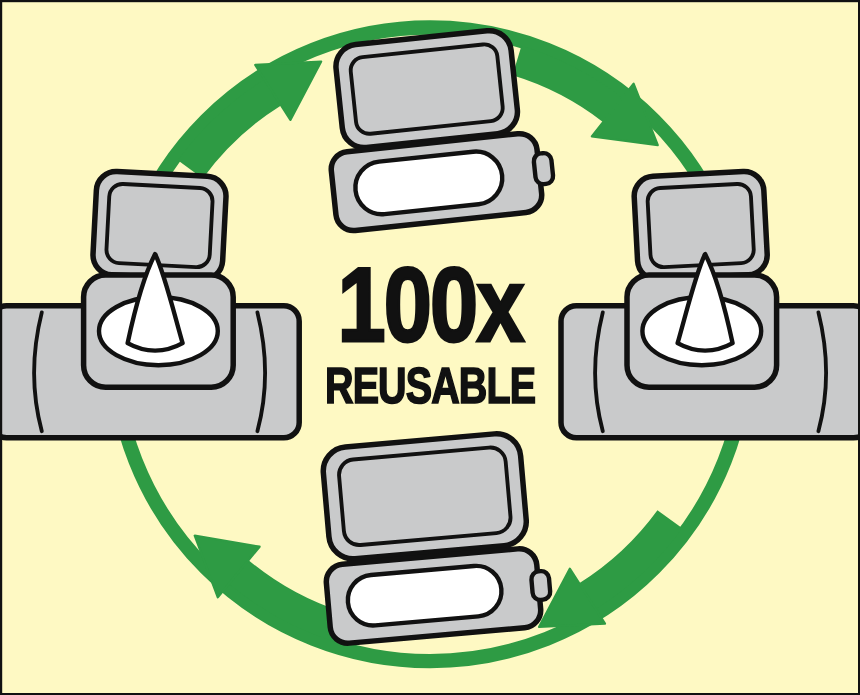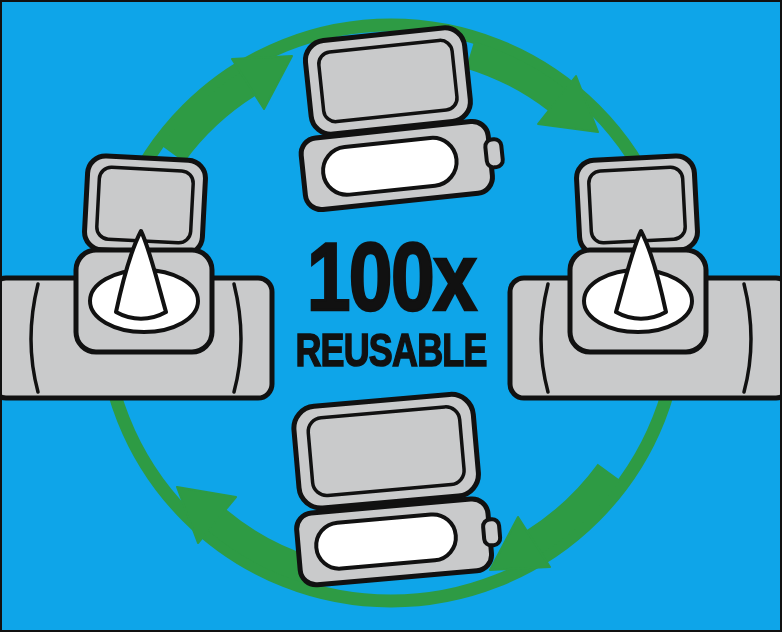--- a/index.html
+++ b/index.html
@@ -1,16 +1,16 @@
 <!DOCTYPE html>
 <html><head>
 <meta charset="utf-8">
 <style>
   html,body{margin:0;padding:0;background:#ffffff;}
-  .stage{width:782px;height:632px;position:relative;overflow:hidden;background:#0ea5e9;}
+  .stage{width:782px;height:632px;position:relative;overflow:hidden;background:#fef9c3;}
   svg{display:block;}
   .ring{fill:none;stroke:#2E9B44;stroke-width:13;}
   .arrowArc{fill:none;stroke:#2E9B44;stroke-width:28;}
   .arrowHead{fill:#2E9B44;stroke:#2E9B44;stroke-width:2;stroke-linejoin:round;}
   .gray{fill:#C9CACB;stroke:#111111;stroke-width:5;stroke-linejoin:round;}
   .inner{fill:none;stroke:#111111;stroke-width:3.5;stroke-linejoin:round;}
   .whiteShape{fill:#ffffff;stroke:#111111;stroke-width:4;stroke-linejoin:round;}
   .crease{fill:none;stroke:#111111;stroke-width:3.5;stroke-linecap:round;}
   .tab{fill:#C9CACB;stroke:#111111;stroke-width:4;stroke-linejoin:round;}
   .count{font-family:"Liberation Sans",sans-serif;font-weight:bold;font-size:96px;

